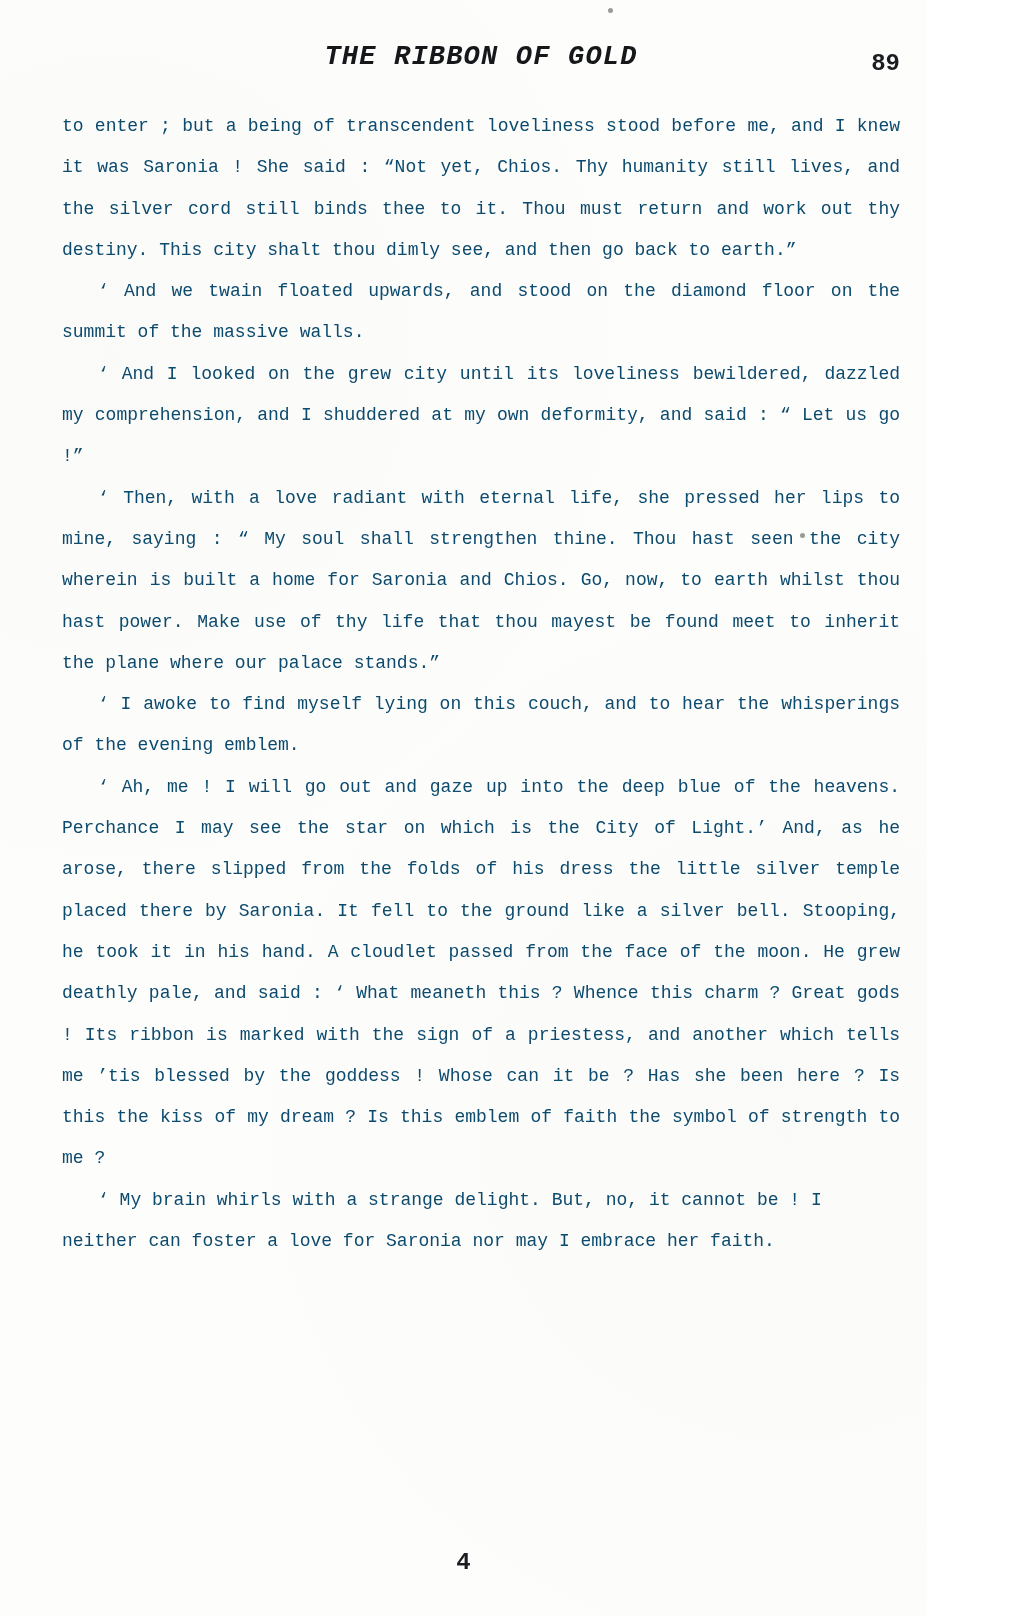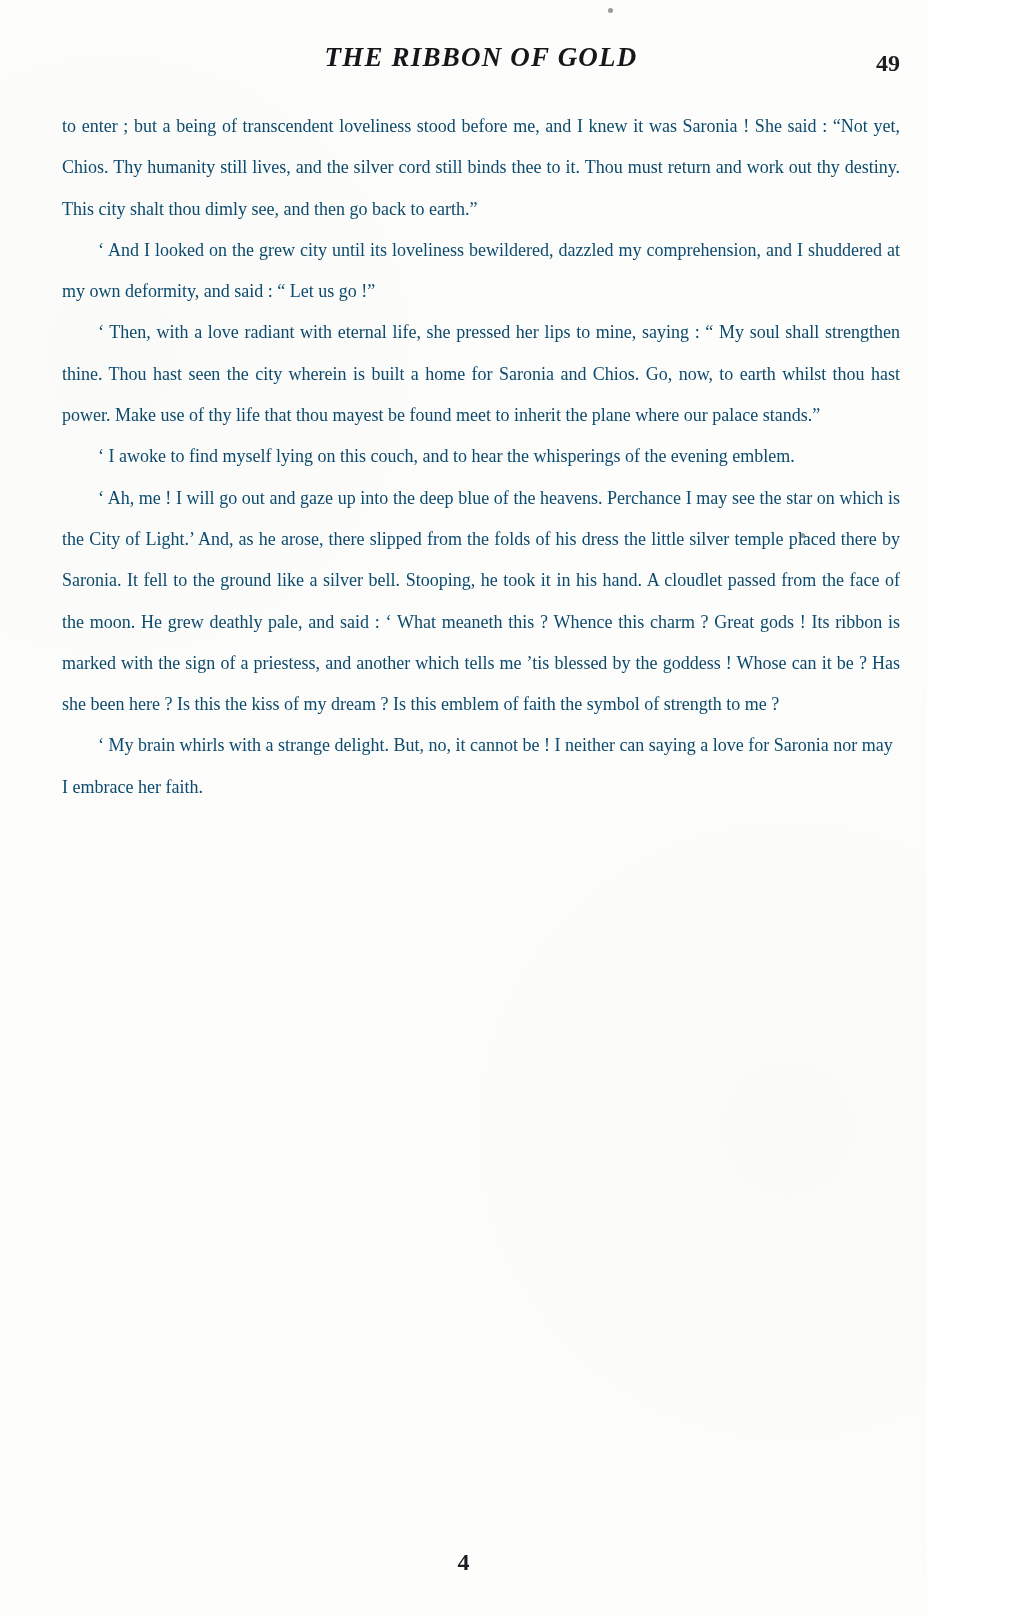--- a/index.html
+++ b/index.html
@@ -10,20 +10,21 @@
   body {
     font-family: "Liberation Serif", serif;
     color: #1a1a1a;
   }
   .page {
     position: relative;
     width: 927px;
     height: 1616px;
     background: #fdfdfb;
     overflow: hidden;
+    font-family: Liberation Mono, monospace;
   }
   .page-inner {
     position: absolute;
     left: 62px;
     top: 36px;
     width: 838px;
   }
   .header {
     position: relative;
     height: 54px;
@@ -108,29 +109,30 @@
   <span class="speck dot-a"></span>
   <span class="speck dot-b"></span>
   <span class="speck dot-c"></span>
   <span class="speck dot-d"></span>
   <span class="speck dot-e"></span>
 
   <div class="page-inner">
 
     <div class="header">
       <div class="running-head">THE RIBBON OF GOLD</div>
-      <div class="folio">49</div>
+      <div class="folio">89</div>
     </div>
 
     <div class="body-text">
       <p>to enter ; but a being of transcendent loveliness stood before me, and I knew it was Saronia ! She said : “Not yet, Chios. Thy humanity still lives, and the silver cord still binds thee to it. Thou must return and work out thy destiny. This city shalt thou dimly see, and then go back to earth.”</p>
+      <p class="indent">‘ And we twain floated upwards, and stood on the diamond floor on the summit of the massive walls.</p>
       <p class="indent">‘ And I looked on the grew city until its loveliness bewildered, dazzled my comprehension, and I shuddered at my own deformity, and said : “ Let us go !”</p>
       <p class="indent">‘ Then, with a love radiant with eternal life, she pressed her lips to mine, saying : “ My soul shall strengthen thine. Thou hast seen the city wherein is built a home for Saronia and Chios. Go, now, to earth whilst thou hast power. Make use of thy life that thou mayest be found meet to inherit the plane where our palace stands.”</p>
       <p class="indent">‘ I awoke to find myself lying on this couch, and to hear the whisperings of the evening emblem.</p>
       <p class="indent">‘ Ah, me ! I will go out and gaze up into the deep blue of the heavens. Perchance I may see the star on which is the City of Light.’ And, as he arose, there slipped from the folds of his dress the little silver temple placed there by Saronia. It fell to the ground like a silver bell. Stooping, he took it in his hand. A cloudlet passed from the face of the moon. He grew deathly pale, and said : ‘ What meaneth this ? Whence this charm ? Great gods ! Its ribbon is marked with the sign of a priestess, and another which tells me ’tis blessed by the goddess ! Whose can it be ? Has she been here ? Is this the kiss of my dream ? Is this emblem of faith the symbol of strength to me ?</p>
-      <p class="indent">‘ My brain whirls with a strange delight. But, no, it cannot be ! I neither can saying a love for Saronia nor may I embrace her faith.</p>
+      <p class="indent">‘ My brain whirls with a strange delight. But, no, it cannot be ! I neither can foster a love for Saronia nor may I embrace her faith.</p>
     </div>
 
   </div>
 
   <div class="footer-num">4</div>
 
 </div>
 
 </body></html>

